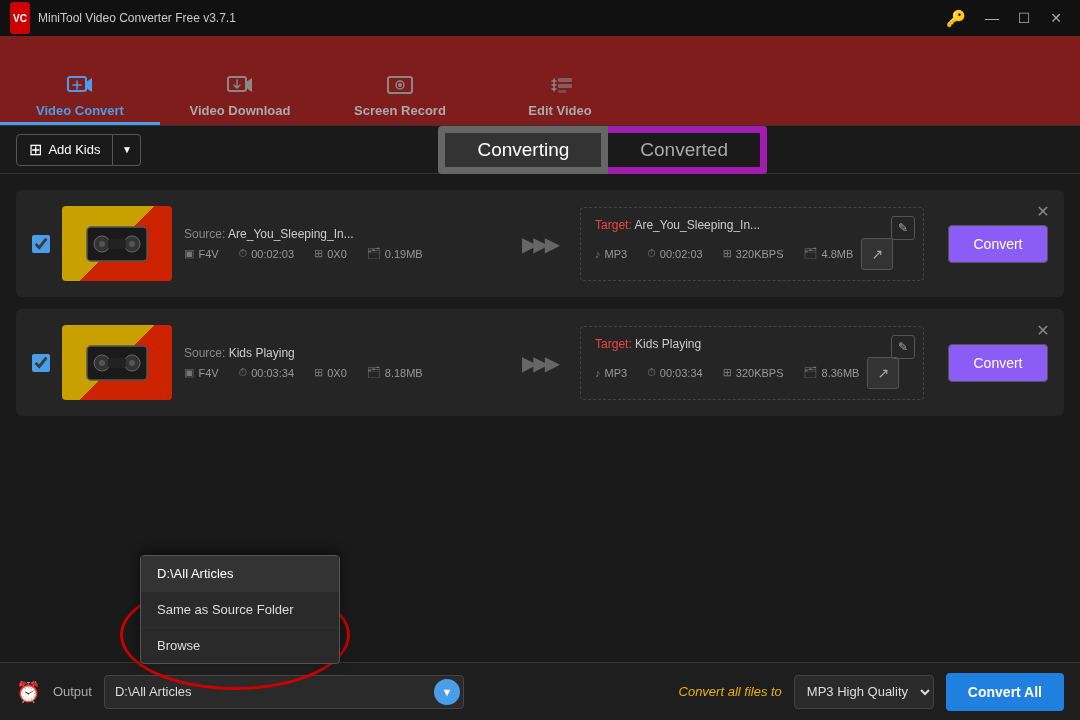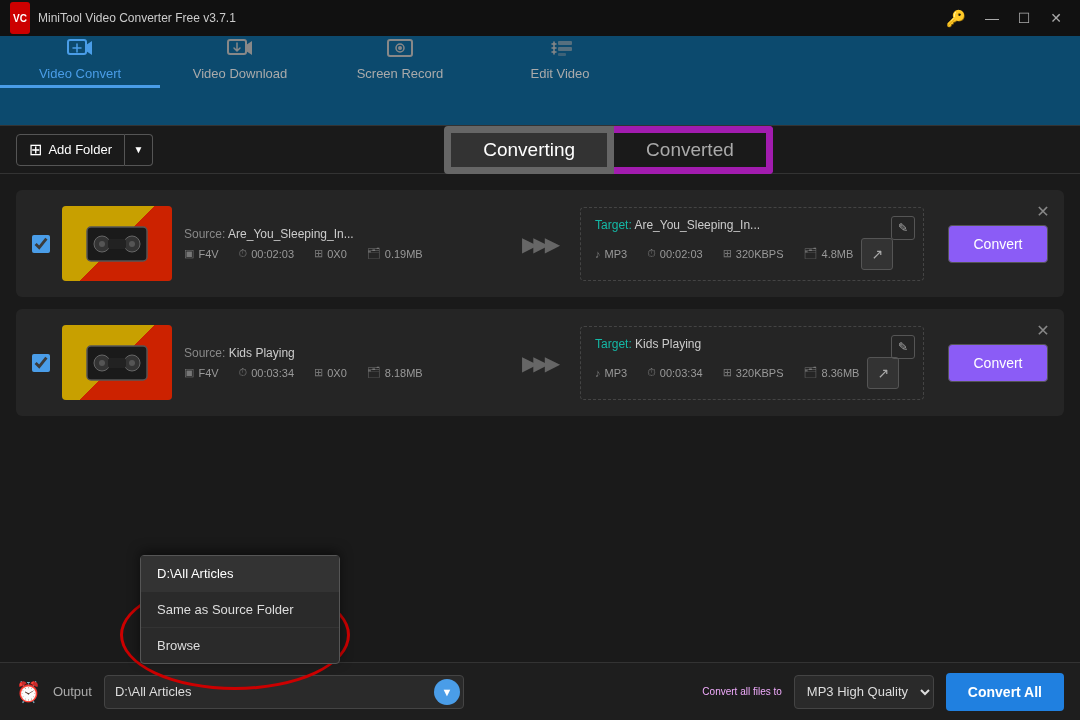--- a/index.html
+++ b/index.html
@@ -65,24 +65,25 @@
     
     #key-icon {
       margin-right: 8px;
       color: #f0a030;
       font-size: 16px;
     }
 
     
     #nav-bar {
       height: 90px;
-      background: #0c4a6e;
-      display: flex;
-      align-items: flex-start;
+      background: #7f1d1d;
+      display: flex;
+      align-items: flex-end;
       border-bottom: 1px solid #333;
+      font-weight: bold;
     }
     .nav-item {
       flex: 0 0 160px;
       display: flex;
       flex-direction: column;
       align-items: center;
       justify-content: center;
       gap: 6px;
       cursor: pointer;
       color: #aaa;
@@ -245,21 +246,21 @@
       gap: 6px;
       border: 1.5px dashed #444;
       border-radius: 4px;
       padding: 10px 14px;
       position: relative;
     }
     .target-line {
       font-size: 12px;
       color: #ccc;
     }
-    .target-line span.label { color: #14b8a6; }
+    .target-line span.label { color: #ef4444; }
     .target-edit-btn {
       position: absolute;
       top: 8px;
       right: 8px;
       width: 24px;
       height: 24px;
       background: transparent;
       border: 1px solid #555;
       border-radius: 3px;
       color: #aaa;
@@ -358,21 +359,21 @@
       border: none;
       border-radius: 50%;
       color: white;
       cursor: pointer;
       font-size: 11px;
       display: flex;
       align-items: center;
       justify-content: center;
     }
 
-    #convert-all-label { font-size: 10px; color: #f0abfc; margin-left: auto; flex-shrink: 0; }
+    #convert-all-label { font-size: 13px; color: #eab308; margin-left: auto; flex-shrink: 0; font-style: italic; }
     #format-selector {
       height: 34px;
       background: #2a2a2a;
       border: 1px solid #444;
       color: #ddd;
       font-size: 13px;
       padding: 0 8px;
       border-radius: 4px;
       cursor: pointer;
       flex-shrink: 0;
@@ -480,21 +481,21 @@
       <rect x="12" y="11" width="14" height="4" rx="1" fill="#888" opacity="0.6"></rect>
       <rect x="12" y="17" width="8" height="3" rx="1" fill="#888" opacity="0.4"></rect>
     </svg>
     <span>Edit Video</span>
   </div>
 </div>
 
 <div id="toolbar">
   <button id="add-files-btn">
     <span style="font-size:16px;">⊞</span>
-    <span>Add Folder</span>
+    <span>Add Kids</span>
   </button>
   <button id="add-files-dropdown">
     <span>▼</span>
   </button>
   <div id="tabs">
     <div class="tab active">Converting</div>
     <div class="tab">Converted</div>
   </div>
 </div>
 

